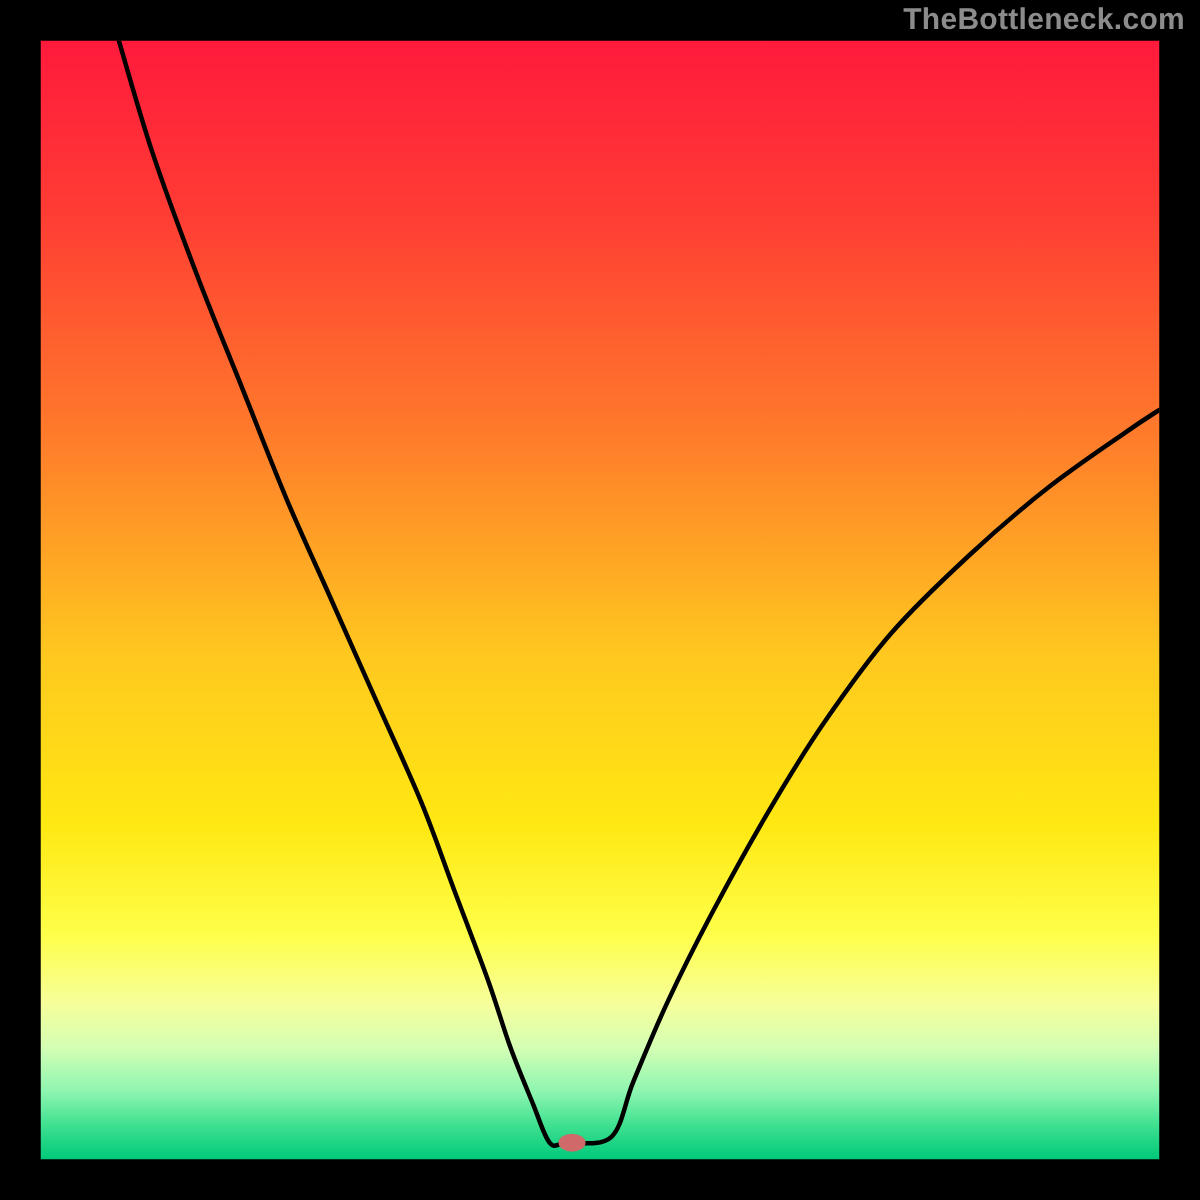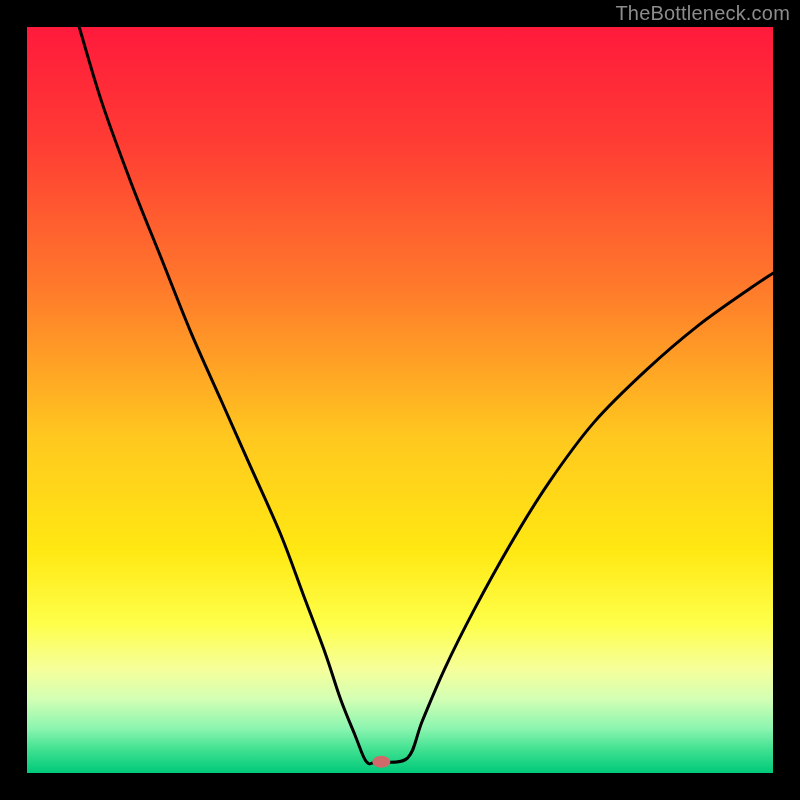--- a/index.html
+++ b/index.html
@@ -16,21 +16,21 @@
     width: 800px;
     height: 800px;
     background: #000;
   }
   .watermark {
     position: absolute;
     top: 2px;
     right: 10px;
     color: #8c8c8c;
     font-size: 20px;
-    font-weight: 400;
+    font-weight: 700;
     letter-spacing: 0.2px;
   }
   .plot-area {
     position: absolute;
     left: 27px;
     top: 27px;
     width: 746px;
     height: 746px;
   }
   svg { display: block; }

